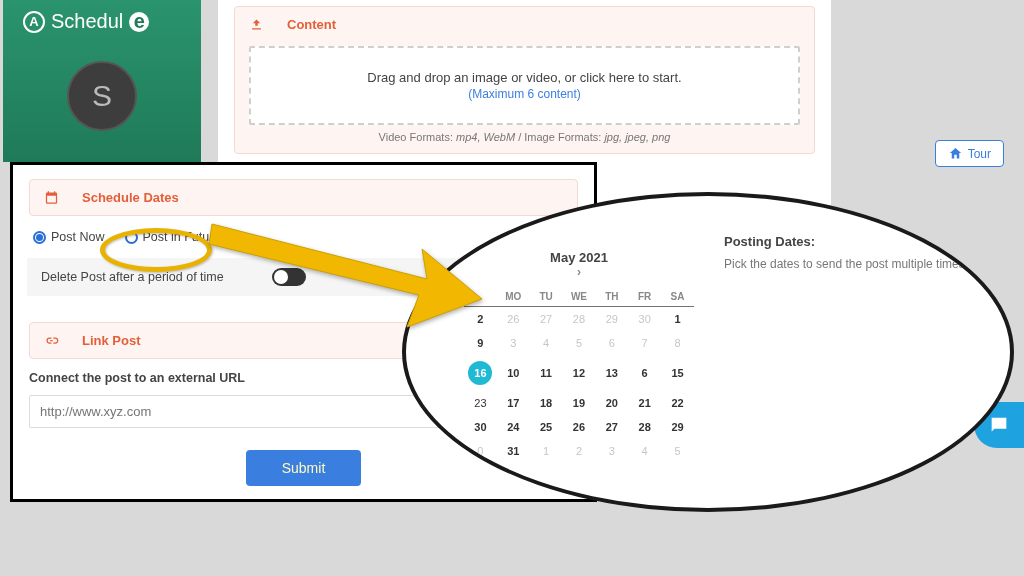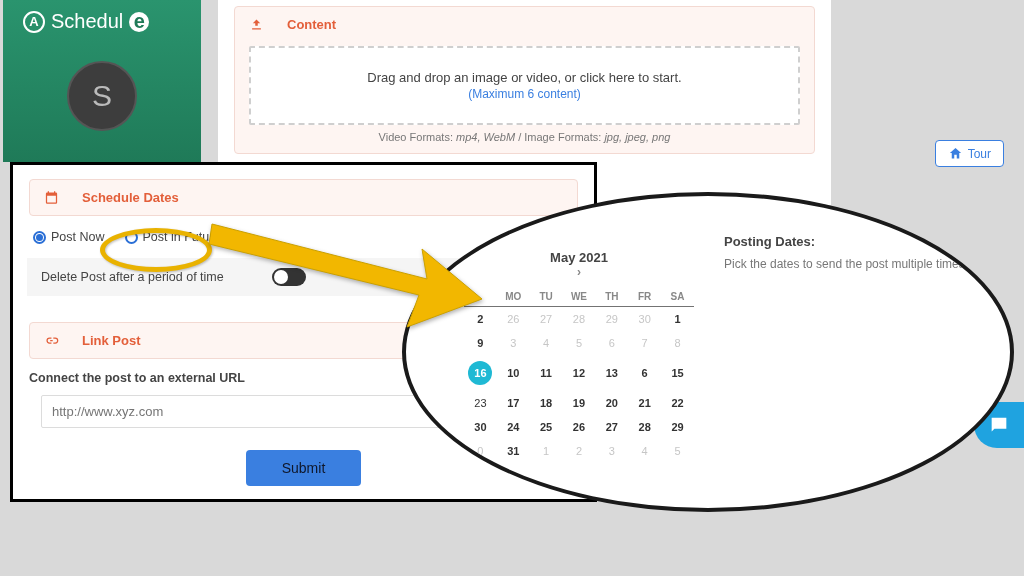--- a/index.html
+++ b/index.html
@@ -81,25 +81,25 @@
   .delete-row {
     background:#f5f5f5; display:flex; align-items:center; justify-content:flex-start;
     padding:10px 14px; font-size:12.5px; margin:4px -2px 0;
   }
   .toggle {
     width:34px;height:18px;border-radius:9px;background:#333;position:relative;margin-left:auto;margin-right:260px;
   }
   .toggle::after{content:"";position:absolute;left:2px;top:2px;width:14px;height:14px;background:#fff;border-radius:50%;}
   .link-input {
     width:100%; border:1px solid #dcdcdc; padding:8px 10px;
-    font-size:13px; color:#aaa; margin-top:10px; border-radius:2px;margin-left:12px;
+    font-size:13px; color:#aaa; margin-top:10px; border-radius:2px;
   }
   .submit-btn {
     display:block; margin:22px auto 0;
-    background:#3a7fe0; color:#0f172a; border:none;
+    background:#3a7fe0; color:#fef9c3; border:none;
     padding:10px 36px; font-size:14px; border-radius:4px;
   }
   .section-gap { height:26px; }
   
   .ico { width:15px; height:15px; display:inline-block; }
   
   .anno-ellipse {
     position:absolute; left:100px; top:228px;
     width:112px; height:44px;
     border:5px solid #e9b200; border-radius:50%;

